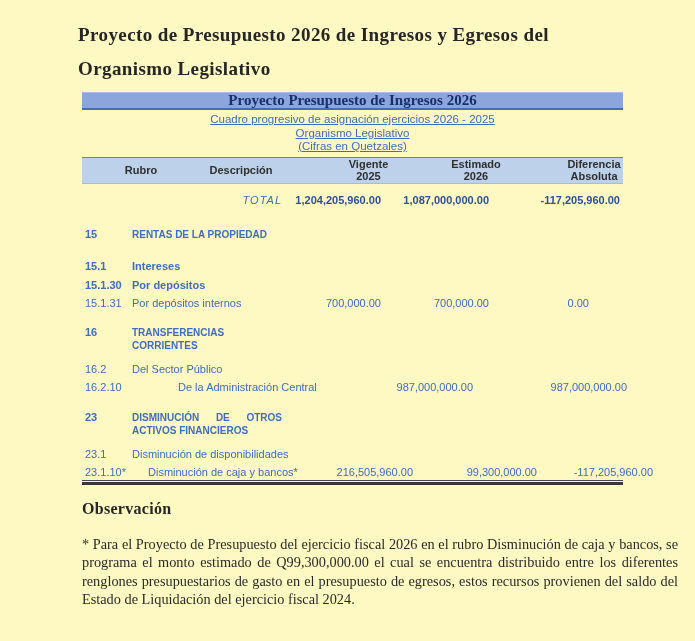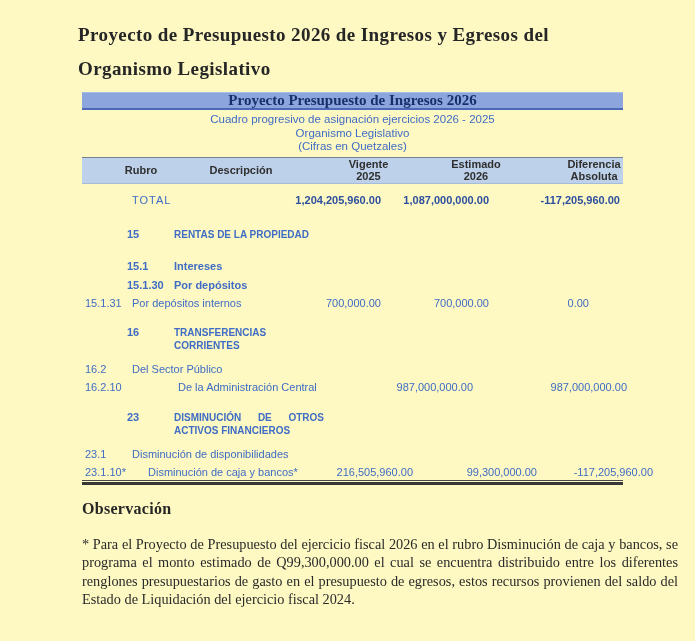--- a/index.html
+++ b/index.html
@@ -52,21 +52,21 @@
     height: 18px;
     line-height: 15px;
   }
   .subtitles {
     padding-top: 3px;
     text-align: center;
     color: var(--body-blue);
     font-size: 11.5px;
     line-height: 13.5px;
   }
-  .subtitles div { display: block; }
+  .subtitles div { display: block; text-decoration: underline; }
   .grid-row {
     display: grid;
     grid-template-columns: 50px 150px 105px 110px 126px;
     align-items: center;
   }
   .headrow {
     margin-top: 3px;
     background: var(--header-bg);
     border-top: 1.5px solid #76828f;
     border-bottom: 1px solid #a7bcd9;
@@ -83,29 +83,29 @@
   .col-vig { padding-right: 6px; }
   .col-est { padding-right: 8px; }
   .col-dif { padding-right: 34px; }
   
   .totalrow {
     margin-top: 10px;
     font-size: 11px;
     color: var(--body-blue);
     align-items: start;
   }
-  .totalrow .cell-desc { text-align: left; letter-spacing: 1px; }
+  .totalrow .cell-desc { text-align: right; letter-spacing: 1px; font-style: italic; }
   .totalrow .num { font-weight: bold; color: var(--total-value-blue); font-size: 11px; }
   .totalrow .col-dif { padding-right: 3px; }
   
   .rows { font-size: 11px; color: var(--body-blue); }
   .row { align-items: start; line-height: 13px; }
   .row .cell-rubro { padding-left: 3px; white-space: nowrap; }
   .row .cell-desc { white-space: nowrap; overflow: visible; }
-  .row.bold .cell-desc, .row.bold .cell-rubro { font-weight: bold; margin-left: 42px; }
+  .row.bold .cell-desc, .row.bold .cell-rubro { font-weight: bold; }
   .row.section .cell-desc {
     white-space: normal;
     text-align: justify;
     width: 150px;
     font-size: 10px;
     line-height: 13px;
   }
   .row.last-row {
     border-bottom: 1.5px solid #4a4a4a;
     padding-bottom: 1px;

